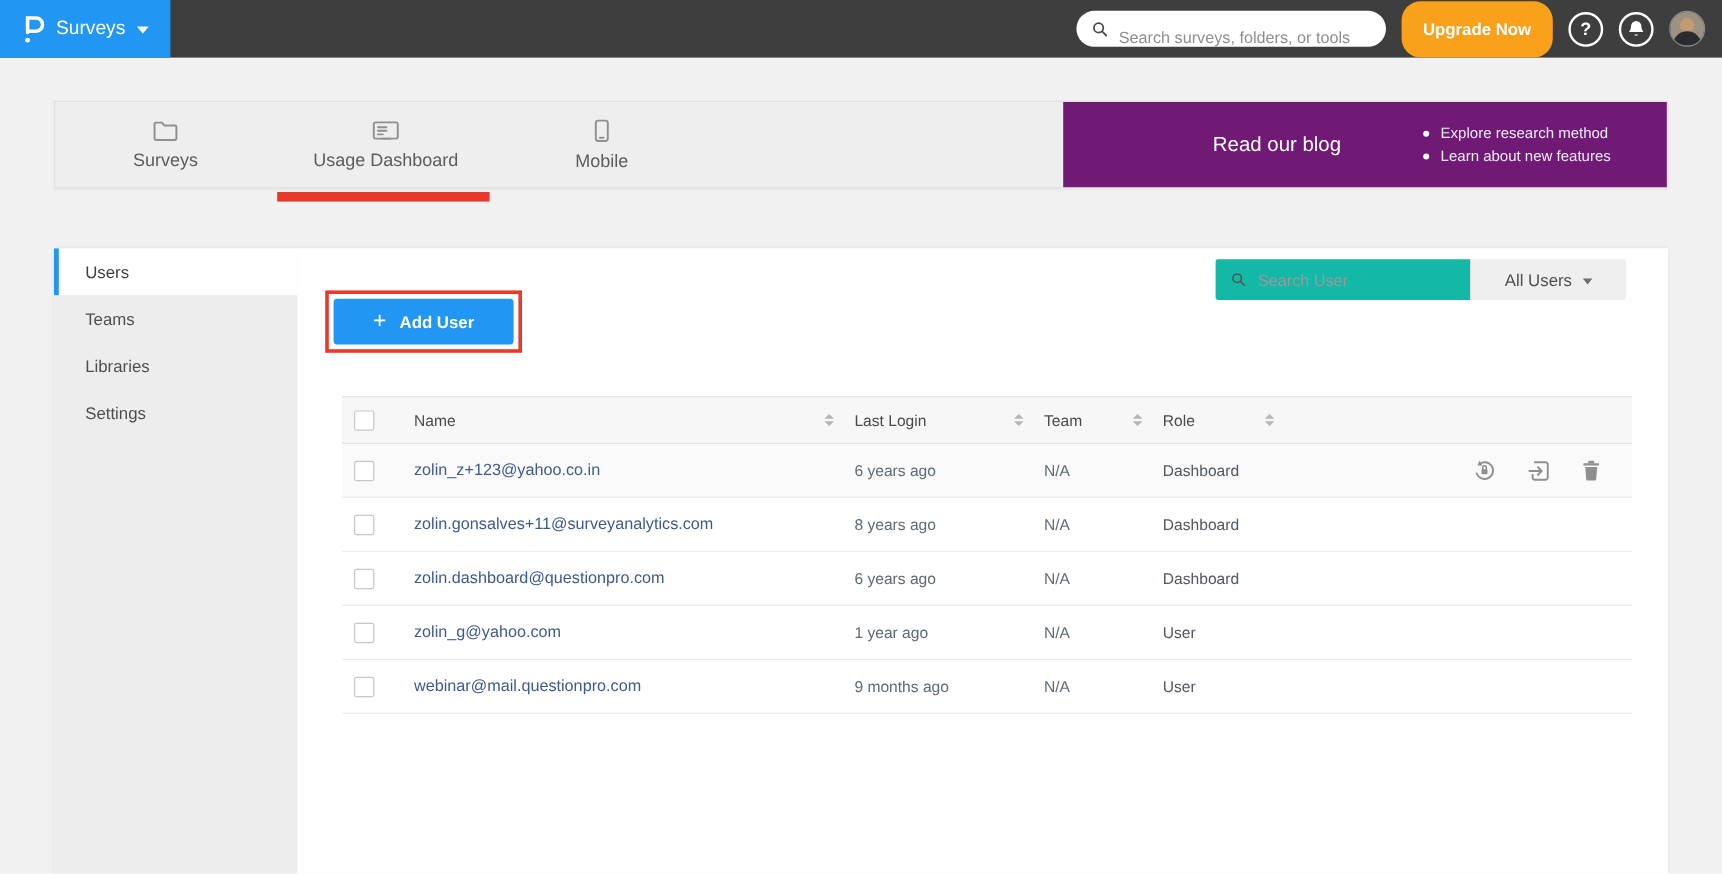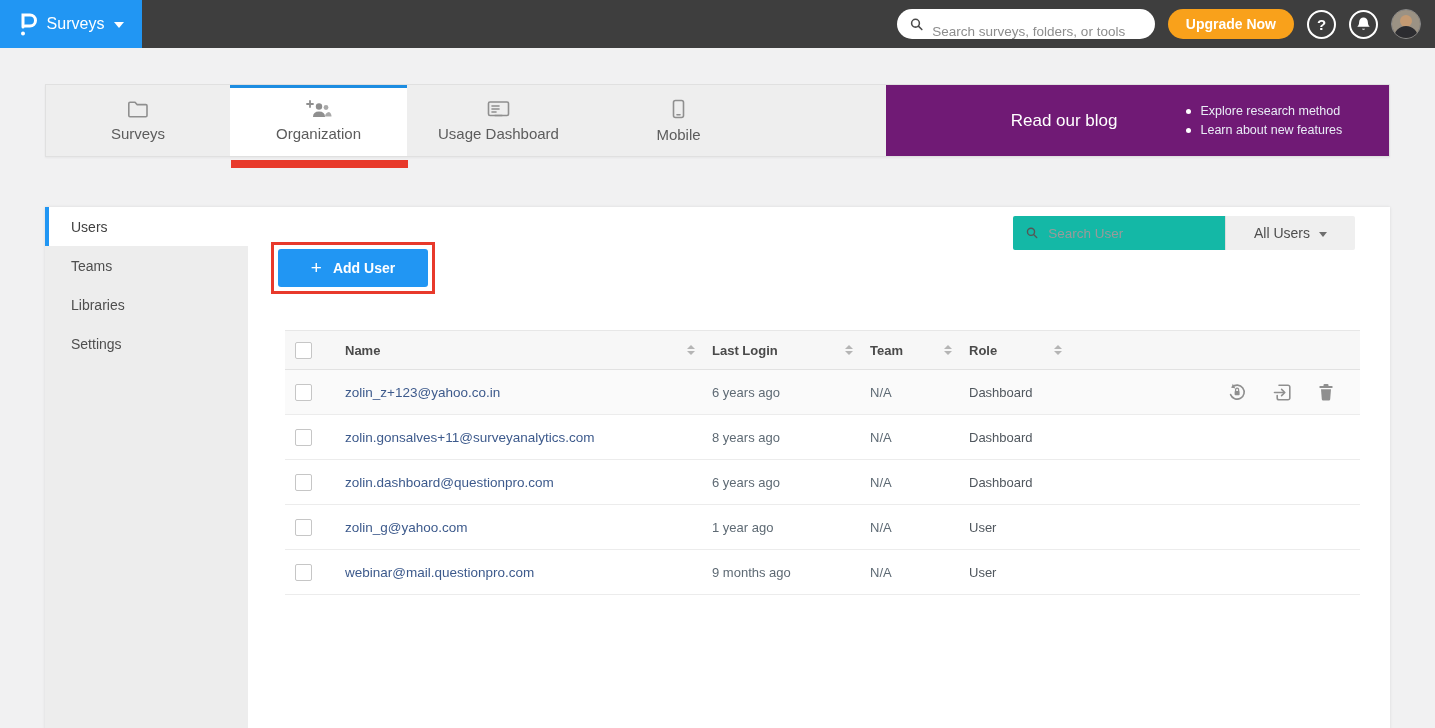--- a/index.html
+++ b/index.html
@@ -13,21 +13,21 @@
 
   
   .topbar { position:absolute; top:0; left:0; width:1435px; height:48px; background:#3e3e3e; display:flex; align-items:center; }
   .logo-box { width:142px; height:48px; background:#2196f3; display:flex; align-items:center; justify-content:center; gap:10px; cursor:pointer; }
   .product-label { color:#fff; font-size:16px; }
   .caret-down { width:0; height:0; border-left:5px solid transparent; border-right:5px solid transparent; border-top:6px solid #fff; margin-top:2px; }
   .topbar-right { margin-left:auto; display:flex; align-items:center; gap:13px; padding-right:14px; }
   .topbar-search { width:258px; height:30px; background:#fff; border-radius:16px; display:flex; align-items:center; gap:9px; padding:0 13px; }
   .topbar-search input { border:none; outline:none; background:transparent; font-size:13.5px; color:#333; width:100%; font-family:inherit;margin-top:14px; }
   .topbar-search input::placeholder { color:#8d8d8d; }
-  .upgrade-btn { height:30px; padding:0 18px; border:none; border-radius:16px; background:#f9a11b; color:#fff; font-size:14px; font-weight:700; font-family:inherit; display:flex; align-items:center; cursor:pointer; }
+  .upgrade-btn { height:47px; padding:0 18px; border:none; border-radius:16px; background:#f9a11b; color:#fff; font-size:14px; font-weight:700; font-family:inherit; display:flex; align-items:center; cursor:pointer; }
   .circle-btn { width:29px; height:29px; border-radius:50%; border:2px solid #fff; background:transparent; color:#fff; display:flex; align-items:center; justify-content:center; font-size:15px; font-weight:700; cursor:pointer; font-family:inherit; }
   .avatar { width:30px; height:30px; border-radius:50%; overflow:hidden; border:1px solid #8a8a8a; background:#555; cursor:pointer; }
 
   
   .tab-strip { position:absolute; left:45px; top:84px; width:1345px; height:73px; background:#eeeeee; border:1px solid #e0e0e0; display:flex; box-shadow:0 1px 2px rgba(0,0,0,.05); }
   .tab { height:100%; display:flex; flex-direction:column; align-items:center; justify-content:center; gap:7px; cursor:pointer; }
   .tab-surveys { width:184px; } .tab-organization { width:177px; } .tab-usage { width:183px; } .tab-mobile { width:177px; }
   .tab .tlabel { font-size:15px; color:#5c5c5c; }
   .tab.active { background:#fff; box-shadow:inset 0 3px 0 #1d8de1; }
   .anno-underline { position:absolute; left:185px; top:75px; width:177px; height:8px; background:#e8392b; pointer-events:none; }
@@ -55,21 +55,21 @@
   .search-user { width:212px; background:#14b8a6; display:flex; align-items:center; gap:10px; padding:0 13px; border-radius:2px 0 0 2px; }
   .search-user input { border:none; outline:none; background:transparent; font-size:13.5px; color:#444; width:100%; font-family:inherit; }
   .search-user input::placeholder { color:#9a9a9a; }
   .user-filter { width:130px; background:#efefef; border-left:1px solid #dcdcdc; display:flex; align-items:center; justify-content:center; gap:9px; font-size:14px; color:#4e4e4e; border-radius:0 2px 2px 0; cursor:pointer; }
   .caret-gray { width:0; height:0; border-left:4.5px solid transparent; border-right:4.5px solid transparent; border-top:5px solid #6e6e6e; margin-top:2px; }
 
   
   .table { position:absolute; left:37px; right:30px; top:123px; }
   .thead, .trow { display:grid; grid-template-columns:45px 378px 158px 99px 110px 1fr; align-items:center; }
   .thead { height:40px; background:#f7f7f7; border-top:1px solid #e7e7e7; border-bottom:1px solid #e2e2e2; }
-  .th { display:flex; align-items:center; justify-content:space-between; padding-left:4px; padding-right:13px; font-size:13px; font-weight:700; color:#4a4a4a; }
+  .th { display:flex; align-items:center; justify-content:space-between; padding-left:4px; padding-right:13px; font-size:13px; font-weight:400; color:#4a4a4a; }
   .th-name { padding-left:15px; }
   .sort { display:flex; flex-direction:column; align-items:center; gap:2px; cursor:pointer; }
   .tri { width:0; height:0; border-left:4px solid transparent; border-right:4px solid transparent; }
   .tri.up { border-bottom:4px solid #b5b5b5; }
   .tri.down { border-top:4px solid #b5b5b5; }
   .trow { height:45px; border-bottom:1px solid #ececec; background:#fff; }
   .trow.first { background:#fafafa; }
   .cell-check { padding-left:10px; display:flex; align-items:center; }
   .cell-check input { appearance:none; -webkit-appearance:none; width:17px; height:17px; border:1px solid #c6c6c6; border-radius:2px; background:#fff; cursor:pointer; }
   .cell-name { padding-left:15px; }
@@ -121,31 +121,20 @@
 </header>
 
 <nav class="tab-strip">
   <div class="tab tab-surveys">
     <svg width="22" height="18" viewBox="0 0 22 18">
       <path d="M1.8 15.5 V3.4 a1.2 1.2 0 0 1 1.2-1.2 h5 l2 2.4 h8.8 a1.2 1.2 0 0 1 1.2 1.2 v9.7 a1.2 1.2 0 0 1 -1.2 1.2 H3 a1.2 1.2 0 0 1 -1.2-1.2 z" class="icon-stroke"></path>
     </svg>
     <span class="tlabel">Surveys</span>
   </div>
 
-  <div class="tab tab-organization active">
-    <svg width="26" height="18" viewBox="0 0 26 18">
-      <line x1="4" y1="1" x2="4" y2="7" stroke="#8f8f8f" stroke-width="1.8" stroke-linecap="round"></line>
-      <line x1="1" y1="4" x2="7" y2="4" stroke="#8f8f8f" stroke-width="1.8" stroke-linecap="round"></line>
-      <circle cx="13" cy="6.5" r="3.2" fill="#8f8f8f"></circle>
-      <path d="M7 17 q0-5.5 6-5.5 t6 5.5 z" fill="#8f8f8f"></path>
-      <circle cx="20" cy="7.5" r="2.4" fill="#a9a9a9"></circle>
-      <path d="M19 16.5 q.3-4 4-4.5 q2.5 1 2.5 4.5 z" fill="#a9a9a9"></path>
-    </svg>
-    <span class="tlabel">Organization</span>
-  </div>
 
   <div class="tab tab-usage">
     <svg width="23" height="18" viewBox="0 0 23 18">
       <rect x="1.5" y="2" width="20" height="13.5" rx="1.5" class="icon-stroke"></rect>
       <line x1="5" y1="6" x2="12" y2="6" class="icon-stroke"></line>
       <line x1="5" y1="9" x2="12" y2="9" class="icon-stroke"></line>
       <line x1="5" y1="12" x2="9" y2="12" class="icon-stroke"></line>
       <line x1="8" y1="15.5" x2="15" y2="15.5" class="icon-stroke"></line>
     </svg>
     <span class="tlabel">Usage Dashboard</span>

